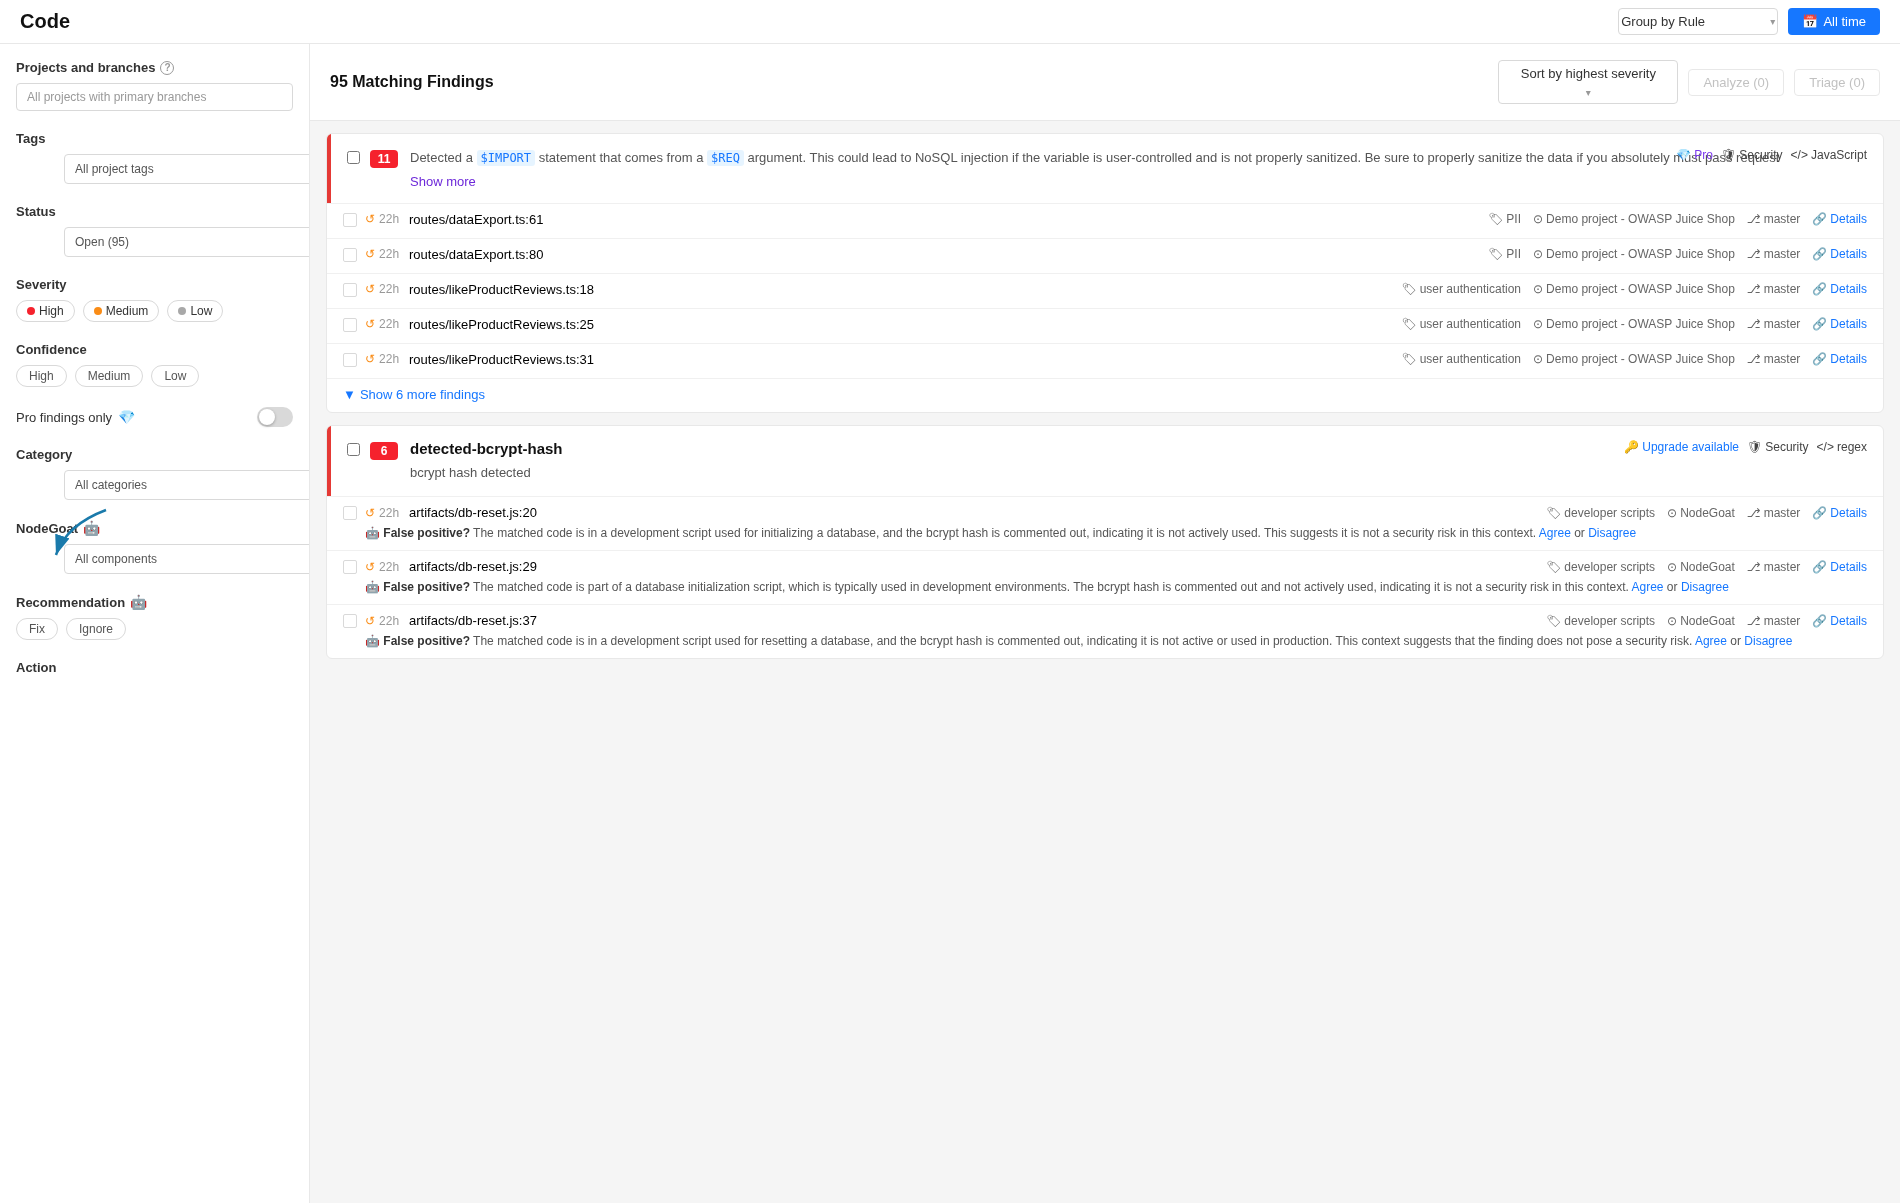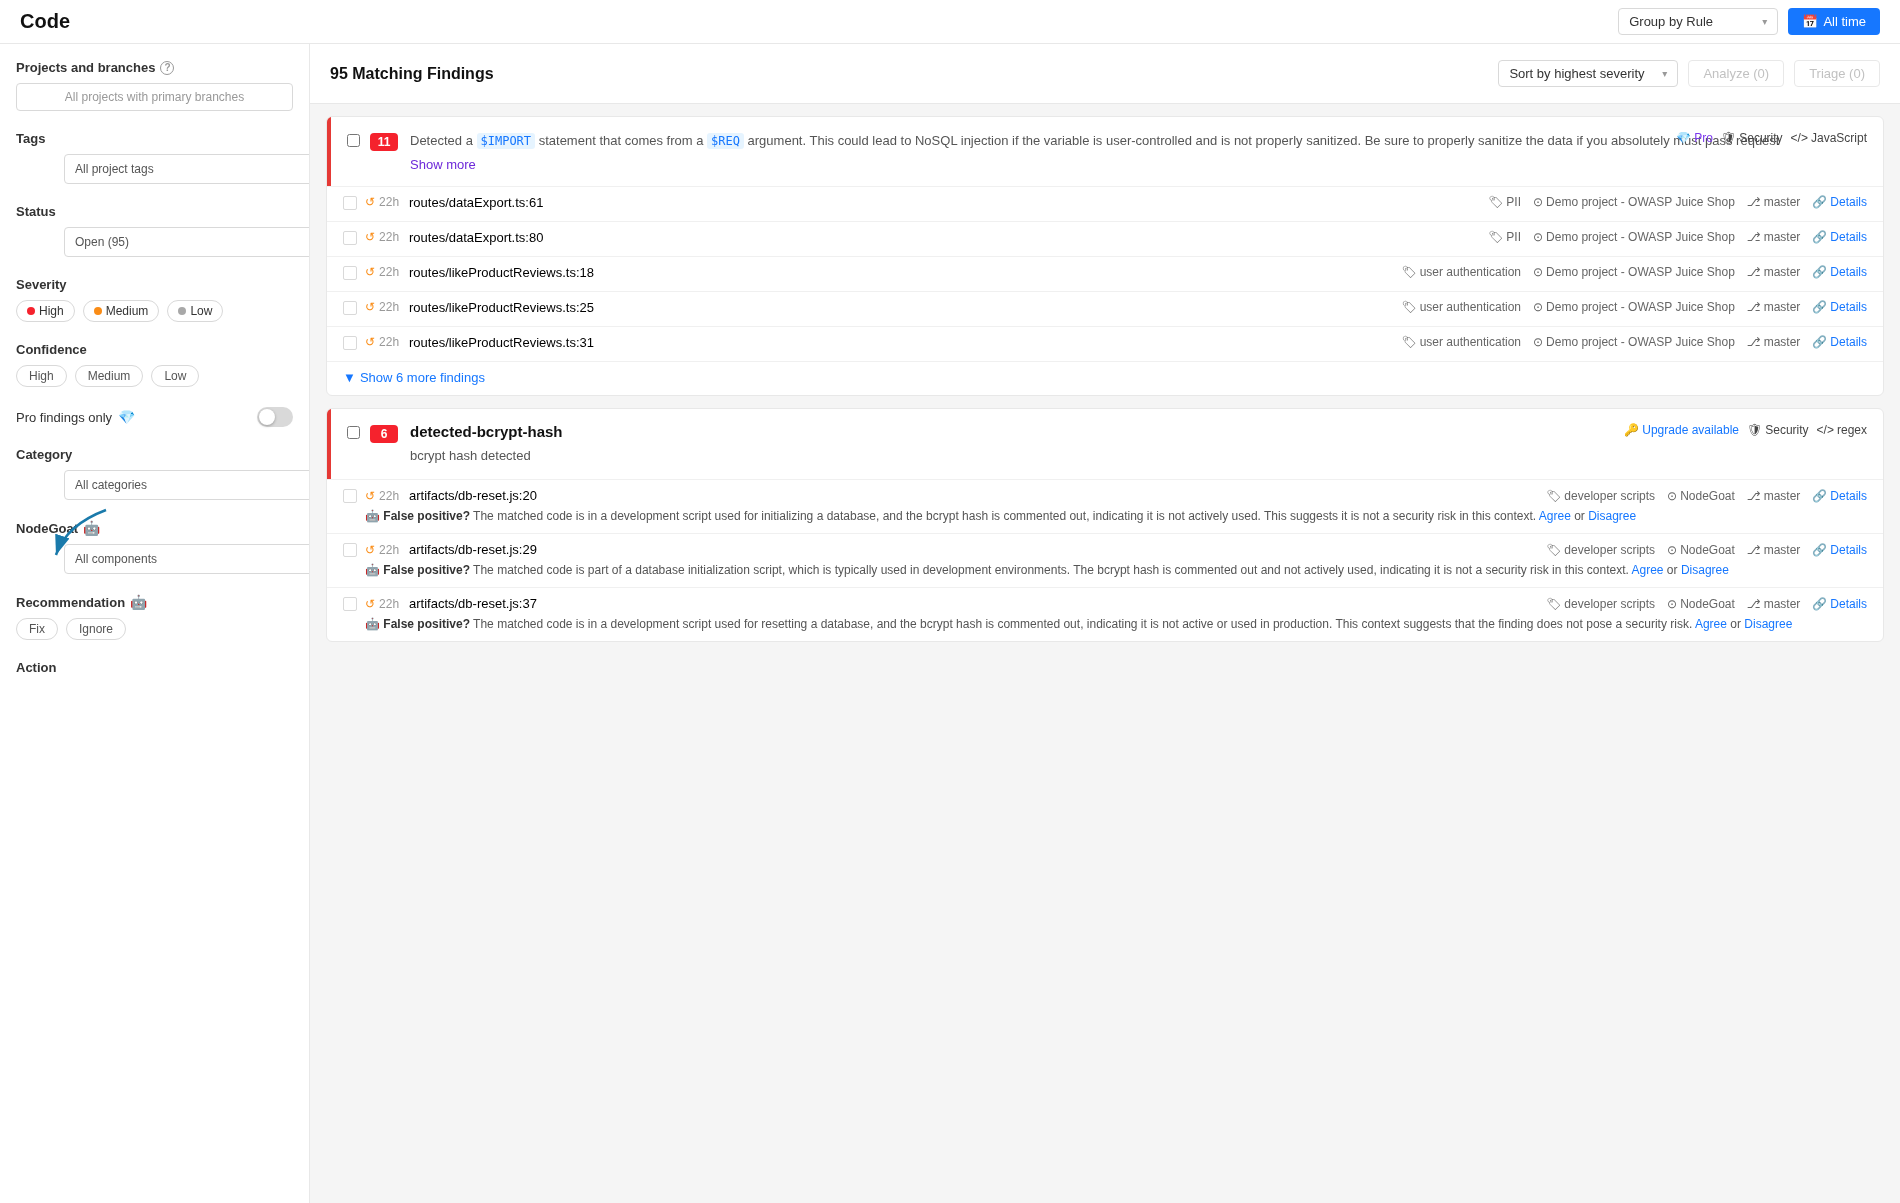--- a/index.html
+++ b/index.html
@@ -2,31 +2,31 @@
 <html><head>
   <meta charset="utf-8">
   <style>
     * { box-sizing: border-box; margin: 0; padding: 0; }
     body { font-family: -apple-system, BlinkMacSystemFont, 'Segoe UI', sans-serif; font-size: 13px; color: #333; background: #fff; display: flex; flex-direction: column; height: 100vh; overflow: hidden; }
     
     
     .header { display: flex; align-items: center; justify-content: space-between; padding: 8px 20px; border-bottom: 1px solid #e8e8e8; background: #fff; }
     .header-title { font-size: 20px; font-weight: 700; color: #111; }
     .header-controls { display: flex; align-items: center; gap: 10px; }
-    .group-by-select { display: flex; align-items: center; border: 1px solid #d9d9d9; border-radius: 4px; padding: 5px 10px; font-size: 13px; cursor: pointer; background: #fff; gap: 6px; min-width: 160px; justify-content: space-between; color: #333; }
+    .group-by-select { display: flex; align-items: center; border: 1px solid #d9d9d9; border-radius: 4px; padding: 5px 2px; font-size: 13px; cursor: pointer; background: #fff; gap: 6px; min-width: 160px; justify-content: space-between; color: #333; }
     .all-time-btn { background: #1677ff; color: #fff; border: none; border-radius: 4px; padding: 6px 14px; font-size: 13px; cursor: pointer; display: flex; align-items: center; gap: 5px; }
     
     
     .layout { display: flex; flex: 1; overflow: hidden; }
     
     
     .sidebar { width: 310px; min-width: 310px; border-right: 1px solid #e8e8e8; overflow-y: auto; padding: 16px; background: #fff; }
     .sidebar-section { margin-bottom: 20px; }
     .sidebar-section-title { font-size: 13px; font-weight: 600; color: #333; margin-bottom: 8px; display: flex; align-items: center; gap: 5px; }
-    .sidebar-input { width: 100%; border: 1px solid #d9d9d9; border-radius: 4px; padding: 6px 10px; font-size: 12px; color: #999; background: #fff; display: flex; align-items: center; justify-content: center; cursor: pointer; }
+    .sidebar-input { width: 100%; border: 1px solid #d9d9d9; border-radius: 4px; padding: 6px 10px; font-size: 12px; color: #999; background: #fff; display: flex; align-items: center; justify-content: flex-start; cursor: pointer; }
     .sidebar-select-wrapper { position: relative; width: 100%; border: 1px solid #d9d9d9; border-radius: 4px; overflow: hidden; margin-left: 48px; }
     .sidebar-select-wrapper select { width: 100%; border: none; outline: none; background: transparent; font-size: 12px; color: #555; cursor: pointer; padding: 7px 10px; appearance: none; }
     .sidebar-select-arrow { position: absolute; right: 8px; top: 50%; transform: translateY(-50%); pointer-events: none; color: #999; font-size: 10px; }
     
     
     .severity-row { display: flex; gap: 8px; flex-wrap: wrap; margin-top: 4px; }
     .severity-pill { display: flex; align-items: center; gap: 4px; padding: 3px 10px; border: 1px solid #d9d9d9; border-radius: 12px; font-size: 12px; cursor: pointer; background: #fff; }
     .dot { width: 8px; height: 8px; border-radius: 50%; display: inline-block; }
     .dot-high { background: #f5222d; }
     .dot-medium { background: #fa8c16; }
@@ -44,21 +44,21 @@
     
     
     .rec-row { display: flex; gap: 8px; margin-top: 4px; }
     .rec-pill { padding: 3px 12px; border: 1px solid #d9d9d9; border-radius: 12px; font-size: 12px; cursor: pointer; background: #fff; color: #555; }
     
     
     .main { flex: 1; overflow-y: auto; background: #f5f5f5; }
     .main-header { display: flex; align-items: center; justify-content: space-between; padding: 16px 20px; background: #fff; border-bottom: 1px solid #e8e8e8; }
     .findings-count { font-size: 16px; font-weight: 600; color: #111; }
     .main-header-actions { display: flex; align-items: center; gap: 10px; }
-    .sort-select { display: flex; align-items: center; border: 1px solid #d9d9d9; border-radius: 4px; padding: 5px 10px; font-size: 13px; cursor: pointer; background: #fff; gap: 6px; min-width: 180px; justify-content: space-between; }
+    .sort-select { display: flex; align-items: center; border: 1px solid #d9d9d9; border-radius: 4px; padding: 5px 10px; font-size: 13px; cursor: pointer; background: #fff; gap: 6px; min-width: 180px; justify-content: space-between; flex-direction: column; }
     .action-btn { border: 1px solid #d9d9d9; border-radius: 4px; padding: 5px 14px; font-size: 13px; cursor: pointer; background: #fff; color: #999; }
     .action-btn.disabled { opacity: 0.6; cursor: not-allowed; }
     
     
     .rule-group { margin: 12px 16px; background: #fff; border: 1px solid #e8e8e8; border-radius: 6px; overflow: hidden; }
     .rule-header { display: flex; align-items: flex-start; padding: 14px 16px; border-left: 4px solid #f5222d; position: relative; }
     .rule-count-badge { background: #f5222d; color: #fff; font-size: 12px; font-weight: 700; border-radius: 4px; padding: 2px 7px; margin-right: 12px; min-width: 28px; text-align: center; margin-top: 2px; }
     .rule-info { flex: 1; }
     .rule-name { font-size: 15px; font-weight: 600; color: #111; margin-bottom: 6px; }
     .rule-description { font-size: 13px; color: #555; line-height: 1.5; }

